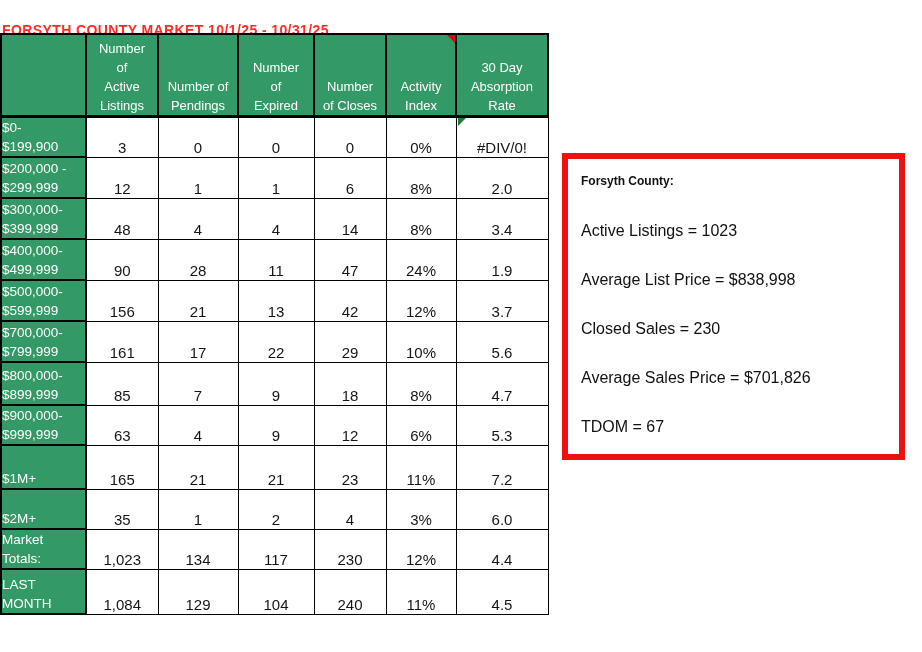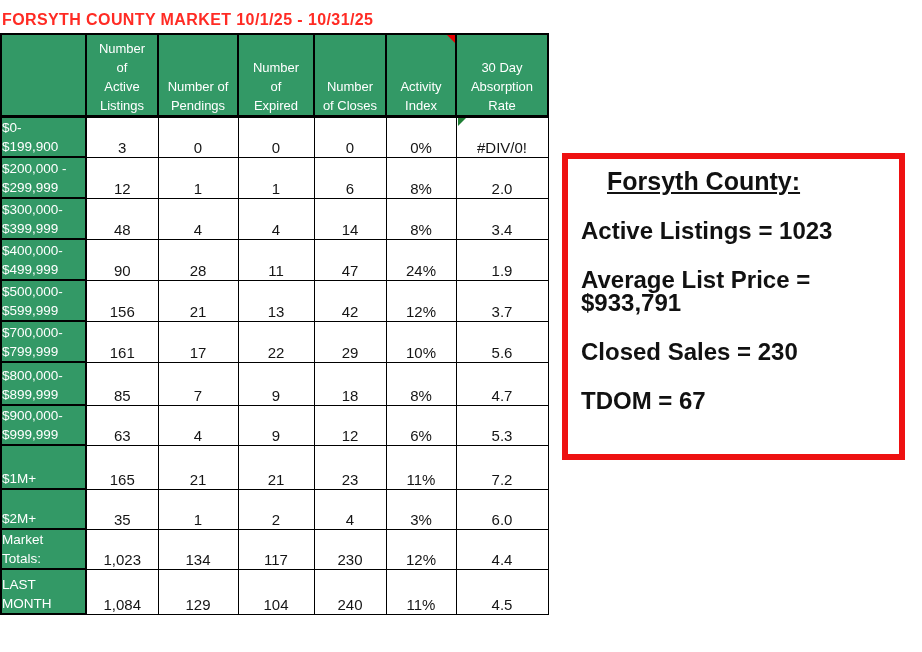--- a/index.html
+++ b/index.html
@@ -1,20 +1,20 @@
 <!DOCTYPE html>
 <html><head>
 <meta charset="utf-8">
 <style>
   html,body{margin:0;padding:0;background:#fff;}
   body{width:922px;height:652px;overflow:hidden;
        font-family:"Liberation Sans","DejaVu Sans",sans-serif;}
   .page{position:relative;width:922px;height:652px;background:#fff;}
 
-  .title{position:absolute;left:2px;top:9px;font-size:16px;line-height:22px;
+  .title{position:absolute;left:2px;top:19px;font-size:14px;line-height:22px;
          color:#ff2b24;letter-spacing:.4px;white-space:nowrap;font-weight:600;}
 
   table.grid{position:absolute;left:0;top:33px;border-collapse:collapse;
              table-layout:fixed;}
   table.grid th,table.grid td{padding:0;box-sizing:border-box;}
 
   th.head{background:#339966;color:#ffffff;font-weight:normal;font-size:13px;
           line-height:19px;text-align:center;vertical-align:bottom;
           border:2px solid #000;border-bottom:3px solid #000;
           padding:2px 2px 5px 2px;white-space:pre-line;position:relative;}
@@ -29,23 +29,23 @@
           padding:0 2px 5px 2px;position:relative;}
 
   .comment-flag{position:absolute;top:0;right:0;width:0;height:0;
                 border-left:8px solid transparent;border-top:8px solid #e60000;}
   .error-flag{position:absolute;top:0;left:1px;width:0;height:0;
               border-right:8px solid transparent;border-top:8px solid #1e7e34;}
 
   .summary{position:absolute;left:562px;top:153px;width:343px;height:307px;
            border:6px solid #ee1111;box-sizing:border-box;background:#fff;
            padding:11px 6px 0 13px;color:#111;}
-  .summary-title{font-size:25px;font-weight:bold;text-decoration:underline;
-                 margin-bottom:26px;line-height:23px;margin-left:26px;}
-  .summary-line{font-size:24px;line-height:23px;margin-bottom:26px;font-weight:bold;}
+  .summary-title{font-size:12px;font-weight:bold;
+                 margin-bottom:26px;line-height:23px;}
+  .summary-line{font-size:16px;line-height:23px;margin-bottom:26px;}
 </style>
 </head>
 <body>
 
 <div class="page">
 
   <div class="title">FORSYTH COUNTY MARKET 10/1/25 - 10/31/25</div>
 
   <table class="grid" id="grid">
       <colgroup>
@@ -197,19 +197,20 @@
           <td class="cell"><span>11%</span></td>
           <td class="cell"><span>4.5</span></td>
         </tr>
       </tbody>
     </table>
 
   <div class="summary">
     <div class="summary-title">Forsyth County:</div>
     <div id="summary-lines">
         <div class="summary-line">Active Listings = 1023</div>
-        <div class="summary-line">Average List Price = $933,791</div>
+        <div class="summary-line">Average List Price = $838,998</div>
         <div class="summary-line">Closed Sales = 230</div>
+        <div class="summary-line">Average Sales Price = $701,826</div>
         <div class="summary-line">TDOM = 67</div>
       </div>
   </div>
 
 </div>
 
 </body></html>

